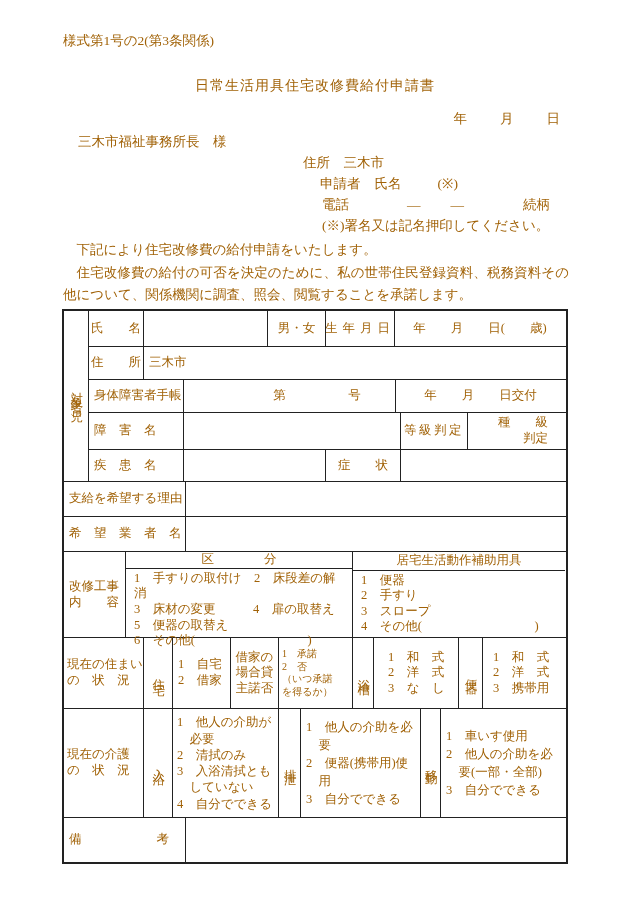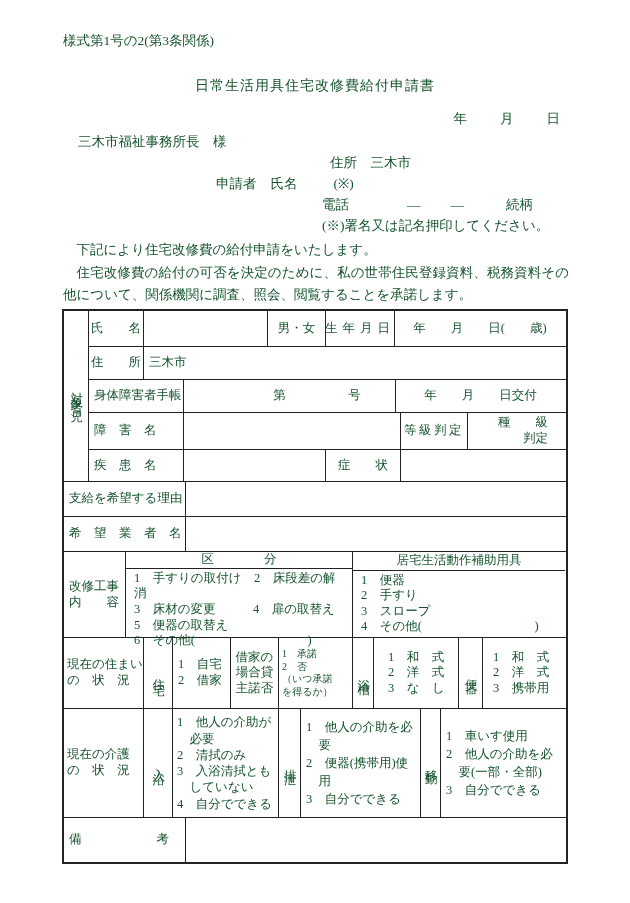--- a/index.html
+++ b/index.html
@@ -2,37 +2,37 @@
 <html><head>
 <meta charset="utf-8">
 <style>
   html,body { margin:0; padding:0; background:#e8e8e8; }
   .page {
     position:relative;
     width:630px; height:903px;
     margin:0 auto;
     background:#ffffff;
     font-family:"Liberation Serif","DejaVu Serif",serif;
-    color:#14532d;
+    color:#a16207;
     font-size:13.5px;
     line-height:1.45;
   }
   .abs { position:absolute; white-space:nowrap; }
   .form-number { left:63px; top:31px; }
   .doc-title { left:0; right:0; top:76px; text-align:center; font-size:14px; letter-spacing:1px; }
   .date-line { right:68px; top:109px; letter-spacing:2px; }
   .addressee { left:78px; top:132px; }
-  .addr-line { left:330px; top:153px; }
+  .addr-line { left:303px; top:153px; }
   .name-line { left:276px; top:174px; width:286px; }
-  .name-line .inner { display:flex; justify-content:flex-start;gap:36px; }
+  .name-line .inner { display:flex; justify-content:center;gap:36px; }
   .name-line .left { display:flex; gap:14px; }
   .phone-line { left:322px; top:195px; display:flex; }
   .phone-line .d1 { margin-left:58px; }
   .phone-line .d2 { margin-left:30px; }
-  .phone-line .rel { margin-left:42px; }
+  .phone-line .rel { margin-left:59px; }
   .sign-note { left:322px; top:216px; }
   .para { position:absolute; left:63px; width:506px; white-space:normal; text-align:justify; }
   .para1 { top:240px; }
   .para2 { top:262px; line-height:21.5px; }
 
   
   .tbl {
     position:absolute; left:62px; top:309px; width:506px;
     border:2px solid #222;
     box-sizing:border-box;

